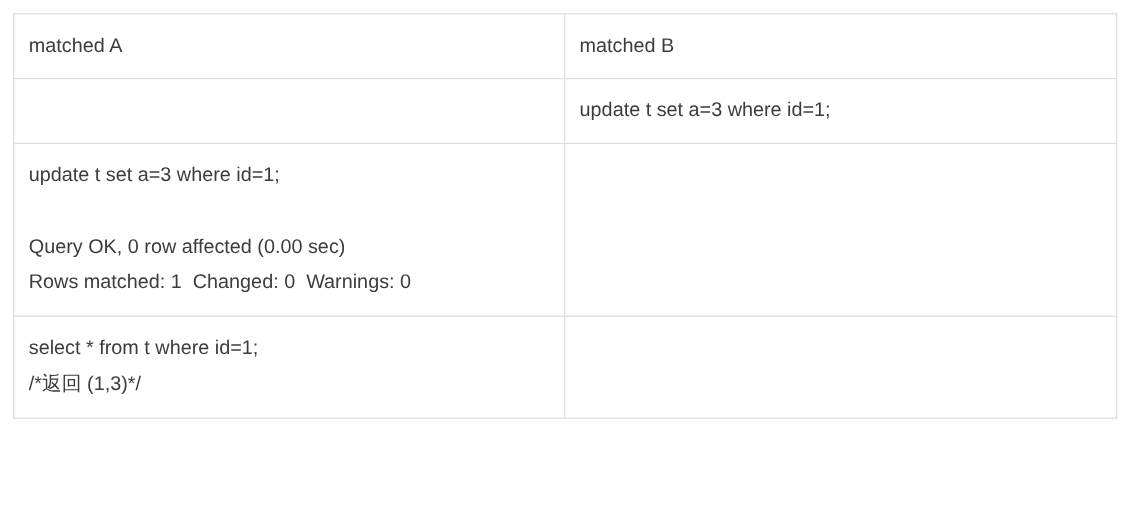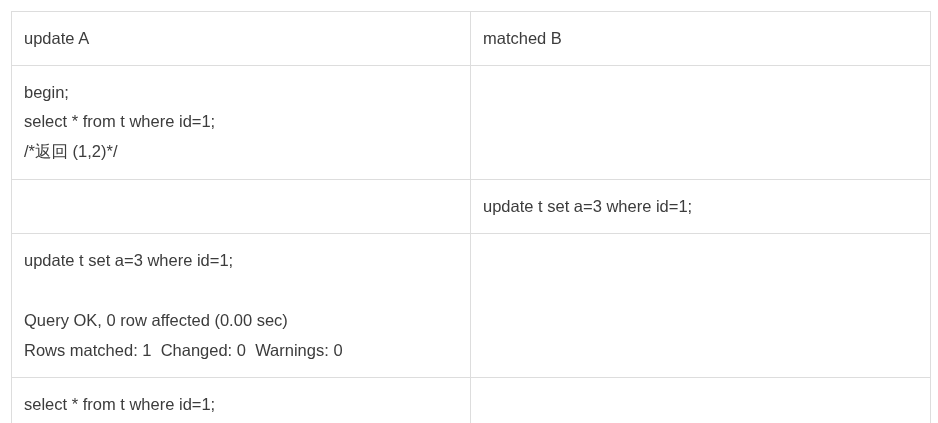--- a/index.html
+++ b/index.html
@@ -63,29 +63,25 @@
 
 <div id="page">
   <div class="table-wrap">
     <table class="session-table">
       <colgroup>
         <col class="col-a">
         <col class="col-b">
       </colgroup>
       <thead>
         <tr class="row-head">
-          <th>update A</th>
+          <th>matched A</th>
           <th>matched B</th>
         </tr>
       </thead>
       <tbody>
-        <tr>
-          <td class="cell-a"><span class="line">begin;</span><span class="line">select * from t where id=1;</span><span class="line">/*返回 (1,2)*/</span></td>
-          <td class="cell-b cell-empty">&nbsp;</td>
-        </tr>
         <tr>
           <td class="cell-a cell-empty">&nbsp;</td>
           <td class="cell-b"><span class="line">update t set a=3 where id=1;</span></td>
         </tr>
         <tr>
           <td class="cell-a"><span class="line">update t set a=3 where id=1;</span><span class="blank-line"></span><span class="line">Query OK, 0 row affected (0.00 sec)</span><span class="line">Rows matched: 1  Changed: 0  Warnings: 0</span></td>
           <td class="cell-b cell-empty">&nbsp;</td>
         </tr>
         <tr>
           <td class="cell-a"><span class="line">select * from t where id=1;</span><span class="line">/*返回 (1,3)*/</span></td>

